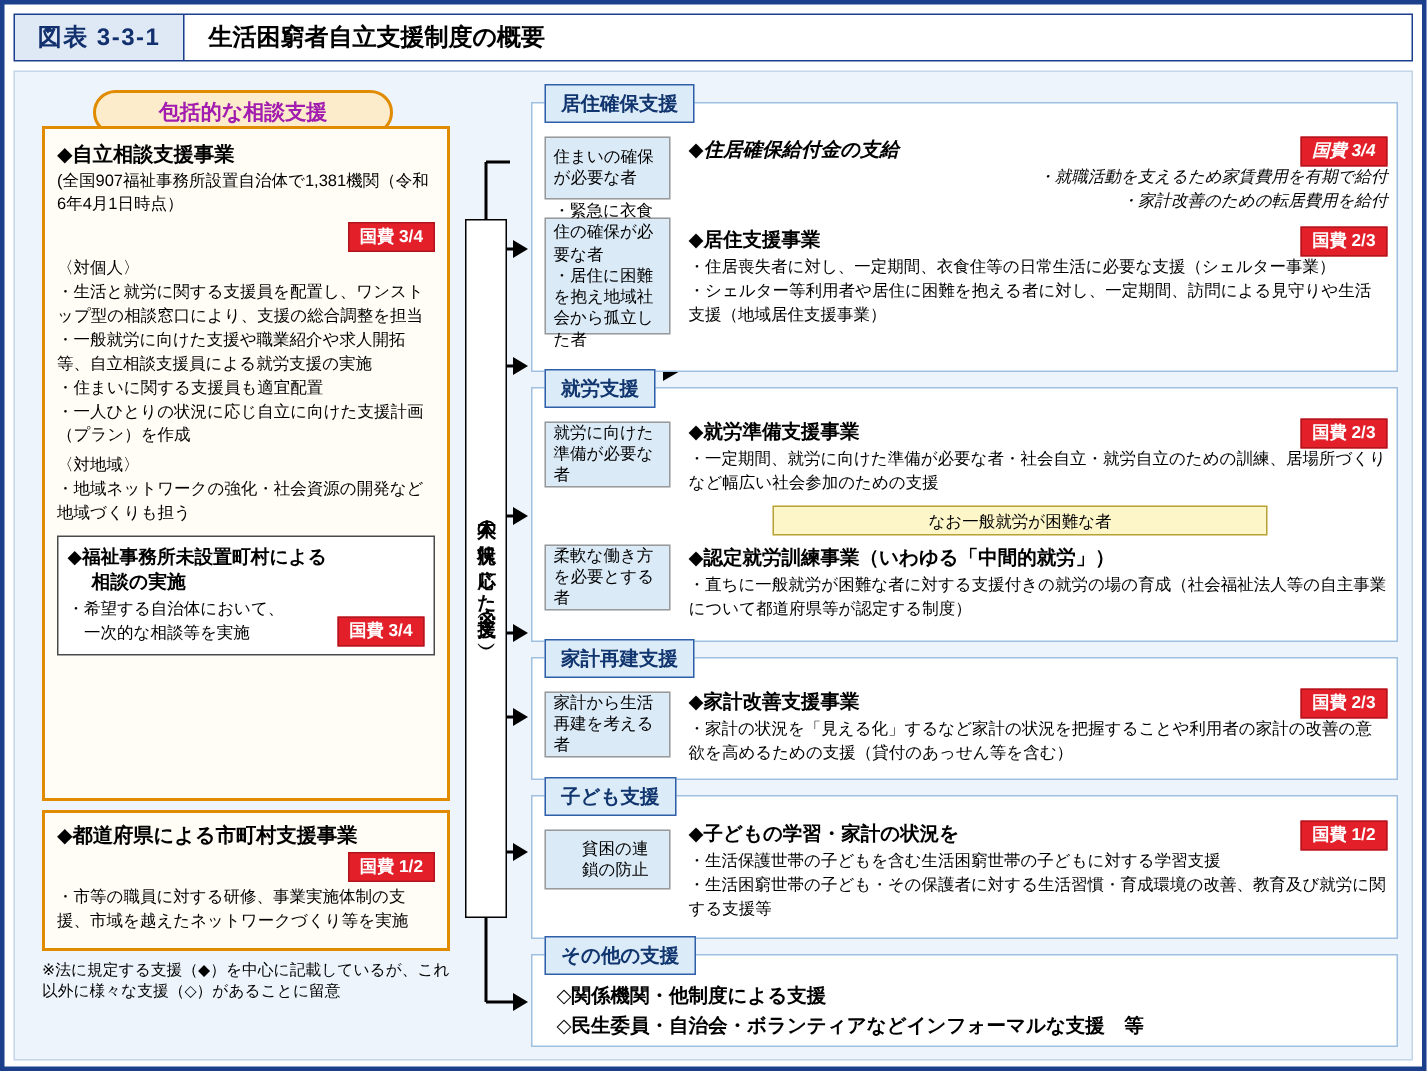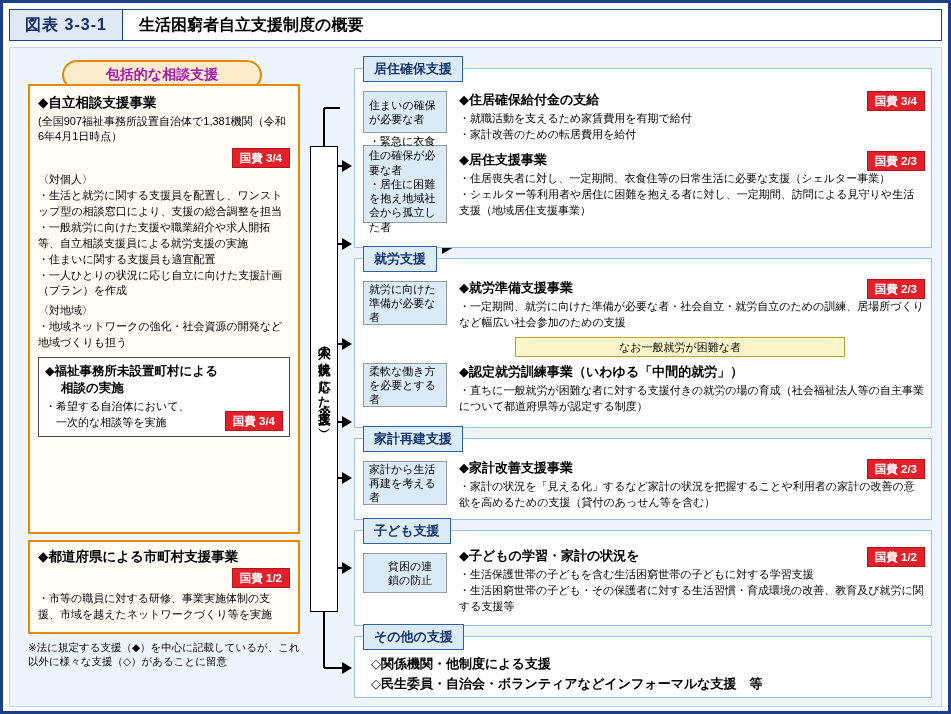--- a/index.html
+++ b/index.html
@@ -201,26 +201,26 @@
     <div class="abs note">※法に規定する支援（◆）を中心に記載しているが、これ以外に様々な支援（◇）があることに留意</div>
 
     <div class="abs vbar">本人の状況に応じた支援（※）</div>
 
     <div class="abs group" style="left:344px;top:20px;width:578px;height:180px;">
       <div class="gtitle">居住確保支援</div>
       <div class="abs lblbox" style="left: 8px; top: 22px; width: 84px; height: 42px; white-space: pre-line;">住まいの確保が必要な者</div>
       <div class="abs lblbox" style="left: 8px; top: 76px; width: 84px; height: 78px; white-space: pre-line;" style-white-space="pre-line">・緊急に衣食住の確保が必要な者
 ・居住に困難を抱え地域社会から孤立した者</div>
 
-      <div class="abs" style="left:104px;top:22px;width:466px;height:52px;">
+      <div class="abs" style="left:104px;top:22px;width:466px;height:52px;font-style:italic;">
         <div style="display:flex;justify-content:space-between;align-items:flex-start;">
           <div class="item-hd">◆住居確保給付金の支給</div>
           <span class="badge">国費 3/4</span>
         </div>
-        <div class="item-b" style="white-space:pre-line;">・就職活動を支えるため家賃費用を有期で給付
+        <div class="item-b" style="white-space:pre-line;text-align:right;">・就職活動を支えるため家賃費用を有期で給付
 ・家計改善のための転居費用を給付</div>
       </div>
 
       <div class="abs" style="left:104px;top:82px;width:466px;height:92px;">
         <div style="display:flex;justify-content:space-between;align-items:flex-start;">
           <div class="item-hd">◆居住支援事業</div>
           <span class="badge">国費 2/3</span>
         </div>
         <div class="item-b" style="white-space:pre-line;">・住居喪失者に対し、一定期間、衣食住等の日常生活に必要な支援（シェルター事業）
 ・シェルター等利用者や居住に困難を抱える者に対し、一定期間、訪問による見守りや生活支援（地域居住支援事業）</div>

